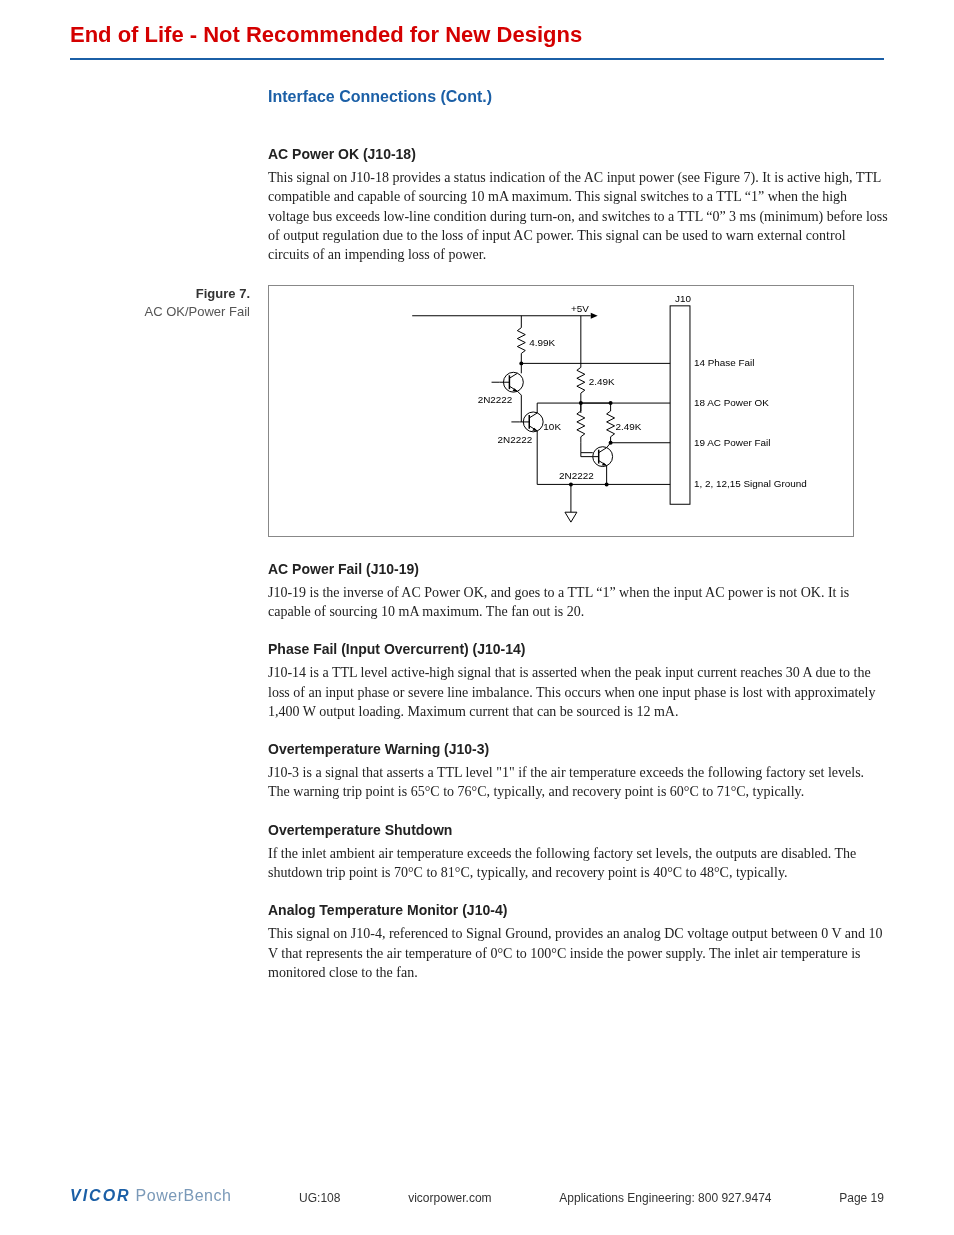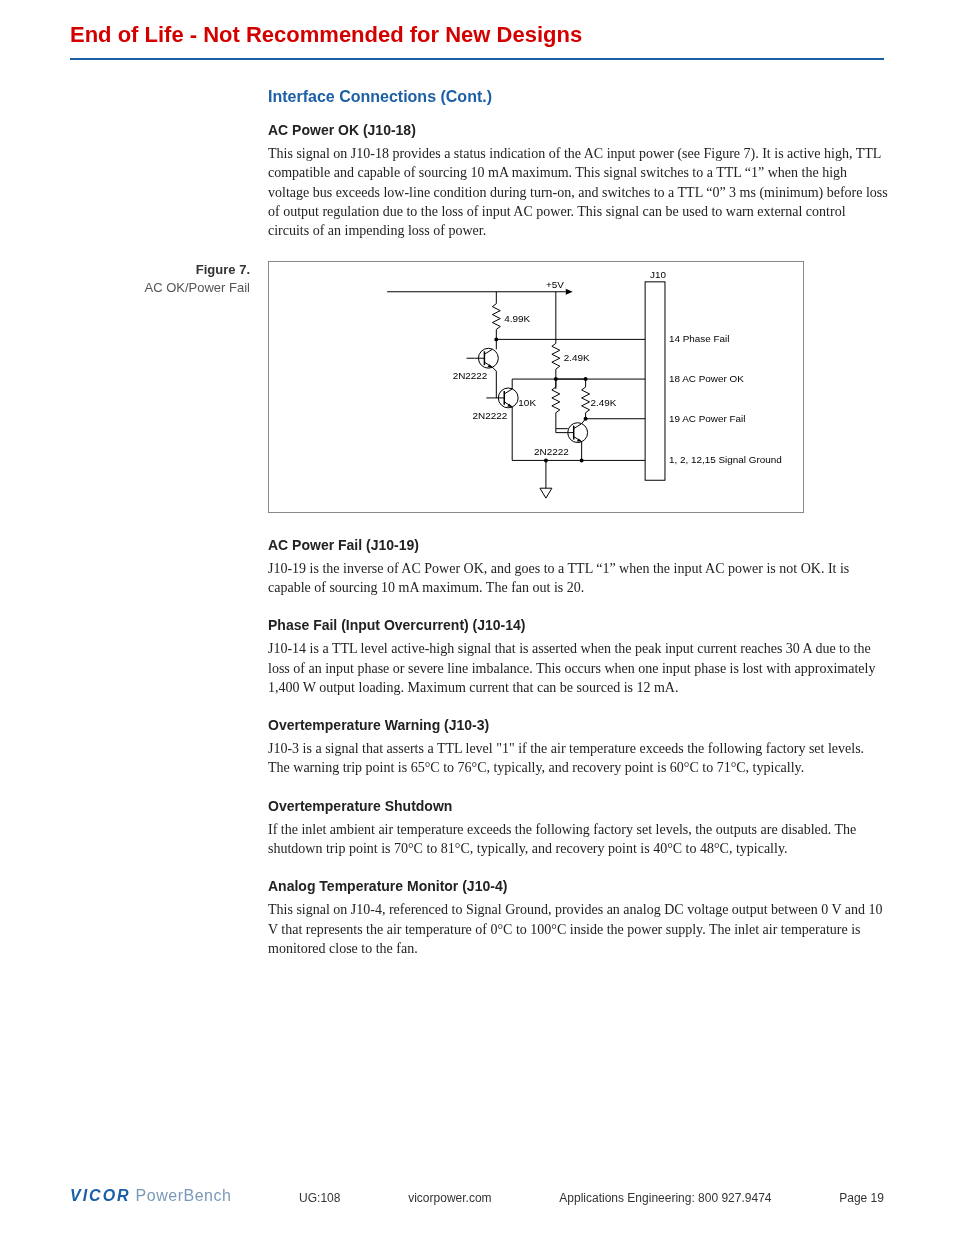--- a/index.html
+++ b/index.html
@@ -26,21 +26,21 @@
   }
   .content {
     margin-left: 198px;
     width: 620px;
   }
   .section-title {
     color: #1b5fa6;
     font-family: "Segoe UI", Arial, sans-serif;
     font-weight: 700;
     font-size: 16px;
-    margin-bottom: 16px;
+    margin-bottom: 40px;
   }
   .subhead {
     font-family: "Segoe UI", Arial, sans-serif;
     font-weight: 700;
     font-size: 14px;
     color: #222;
     margin-bottom: 6px;
   }
   .bodytext {
     font-size: 14px;
@@ -58,21 +58,21 @@
     text-align: right;
     padding-right: 18px;
     font-family: "Segoe UI", Arial, sans-serif;
     font-size: 13px;
     color: #555;
     line-height: 1.4;
   }
   .figure-label .fignum { font-weight: 700; color: #333; }
   .figure-box {
     border: 1px solid #888;
-    width: 536px;
+    width: 586px;
     height: 252px;
     position: relative;
   }
   .figure-box svg { width: 100%; height: 100%; }
   .figtxt { font-family: Arial, sans-serif; font-size: 10px; fill: #000; }
   .footer {
     position: absolute;
     bottom: 30px;
     left: 70px;
     right: 70px;

